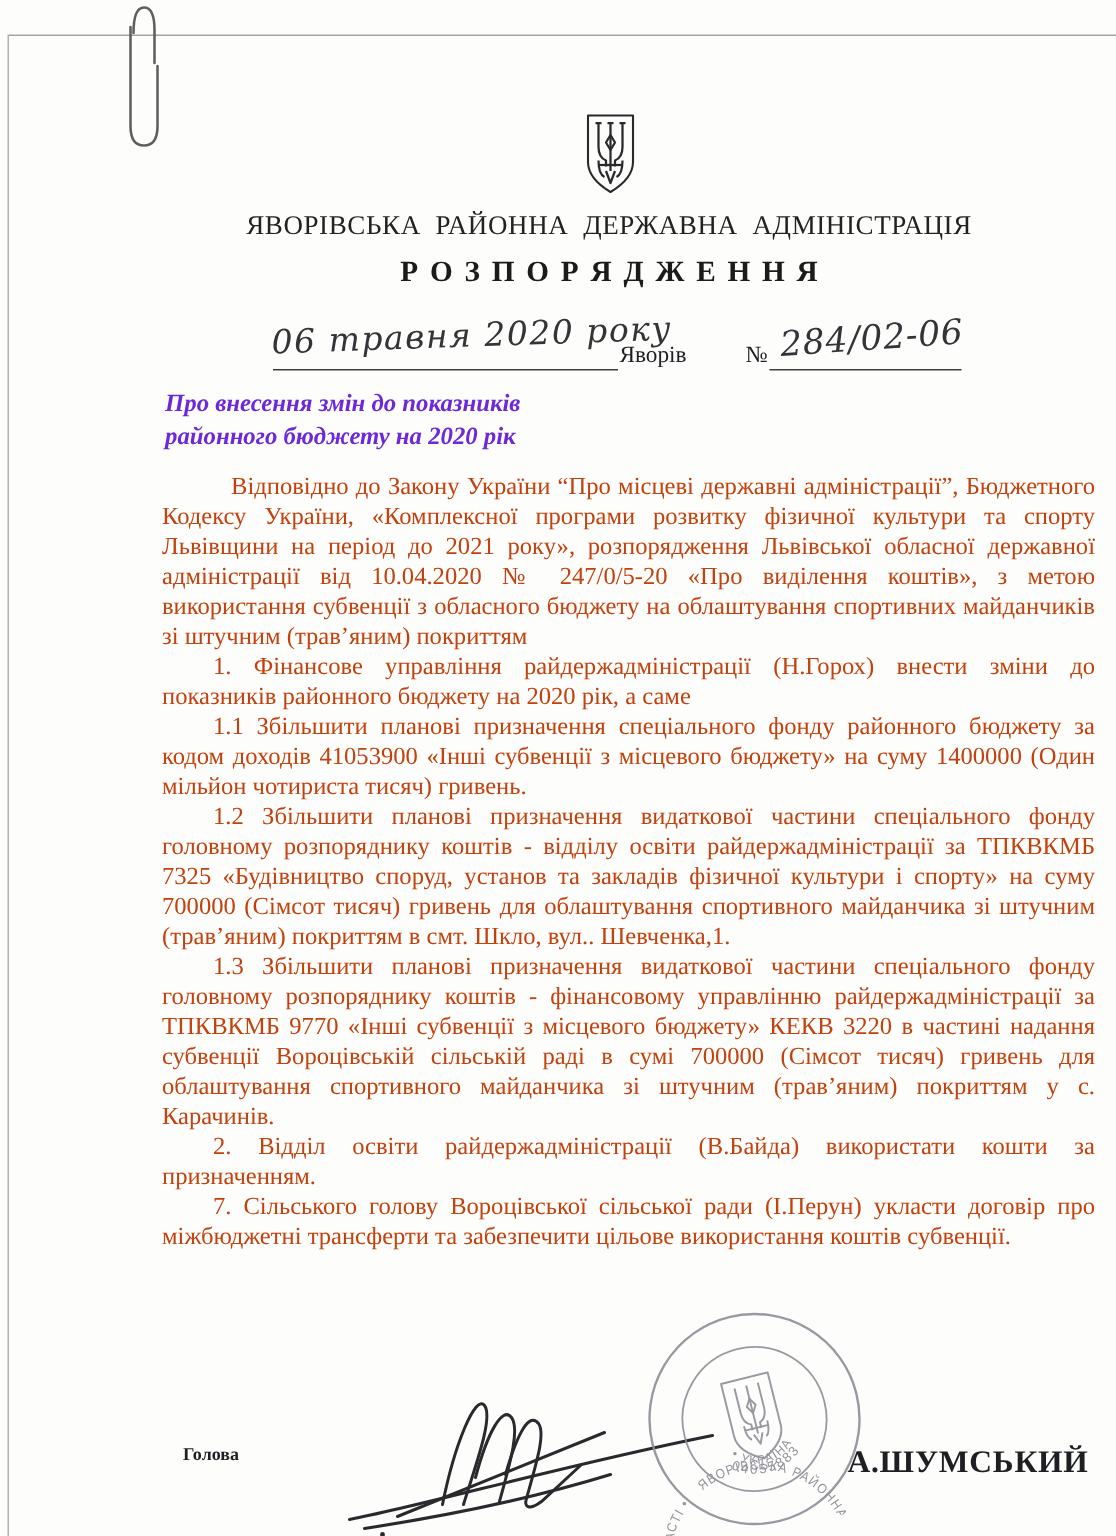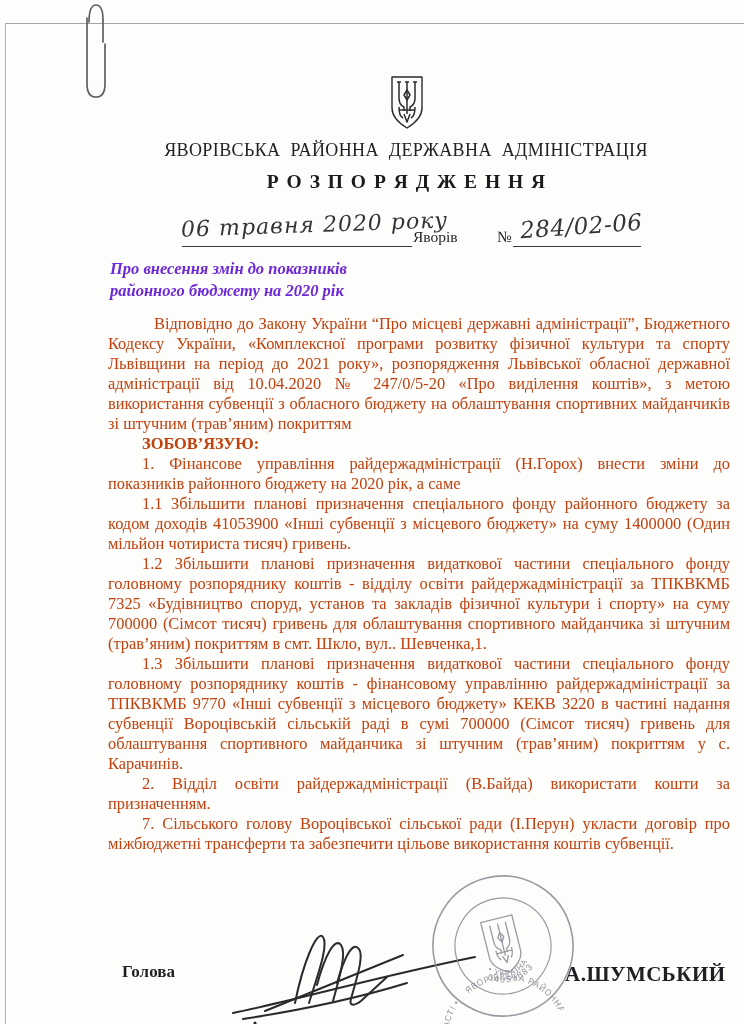--- a/index.html
+++ b/index.html
@@ -26,21 +26,21 @@
   .city{left:413px;top:228px;font-size:15.5px;}
   .num-sign{left:497px;top:228px;font-size:15.5px;}
   .subject{left:110px;top:258px;font-size:16.5px;font-weight:bold;font-style:italic;line-height:22px;color:#6d28d9;}
   .bodytext{
     left:108px;top:314px;width:622px;font-size:16.4px;line-height:20px;
     text-align:justify;color:#c2410c;
   }
   .bodytext p{margin:0;text-indent:34px;}
   .bodytext p.intro{text-indent:46px;}
   .bodytext p.obligate{font-weight:bold;}
-  .footer-title{left:122px;top:962px;font-size:17px;font-weight:bold;text-align:right;}
+  .footer-title{left:122px;top:962px;font-size:12px;font-weight:bold;text-align:right;}
   .footer-name{left:565px;top:962px;font-size:21px;font-weight:bold;letter-spacing:.5px;}
   .paperclip{left:78px;top:0px;}
   .emblem{left:384px;top:74px;}
   .signature{left:225px;top:915px;}
   .stamp{left:427px;top:870px;transform:rotate(-14deg);opacity:.88;}
   .stamp text{font-family:"Liberation Sans", sans-serif;}
 </style>
 </head>
 <body>
 
@@ -82,21 +82,20 @@
   <div class="abs hand hand-num">284/02-06</div>
   <div class="uline uline-num"></div>
 
   <div class="abs subject">
     <div>Про внесення змін до показників</div>
     <div>районного бюджету на 2020 рік</div>
   </div>
 
   <div class="abs bodytext">
     <p class="intro">Відповідно до Закону України “Про місцеві державні адміністрації”, Бюджетного Кодексу України, «Комплексної програми розвитку фізичної культури та спорту Львівщини на період до 2021 року», розпорядження Львівської обласної державної адміністрації від 10.04.2020 № 247/0/5-20 «Про виділення коштів», з метою використання субвенції з обласного бюджету на облаштування спортивних майданчиків зі штучним (трав’яним) покриттям</p>
-    <p class="obligate">ЗОБОВ’ЯЗУЮ:</p>
     <p>1. Фінансове управління райдержадміністрації (Н.Горох) внести зміни до показників районного бюджету на 2020 рік, а саме</p>
     <p>1.1 Збільшити планові призначення спеціального фонду районного бюджету за кодом доходів 41053900 «Інші субвенції з місцевого бюджету» на суму 1400000 (Один мільйон чотириста тисяч) гривень.</p>
     <p>1.2 Збільшити планові призначення видаткової частини спеціального фонду головному розпоряднику коштів - відділу освіти райдержадміністрації за ТПКВКМБ 7325 «Будівництво споруд, установ та закладів фізичної культури і спорту» на суму 700000 (Сімсот тисяч) гривень для облаштування спортивного майданчика зі штучним (трав’яним) покриттям в смт. Шкло, вул.. Шевченка,1.</p>
     <p>1.3 Збільшити планові призначення видаткової частини спеціального фонду головному розпоряднику коштів - фінансовому управлінню райдержадміністрації за ТПКВКМБ 9770 «Інші субвенції з місцевого бюджету» КЕКВ 3220 в частині надання субвенції Вороцівській сільській раді в сумі 700000 (Сімсот тисяч) гривень для облаштування спортивного майданчика зі штучним (трав’яним) покриттям у с. Карачинів.</p>
     <p>2. Відділ освіти райдержадміністрації (В.Байда) використати кошти за призначенням.</p>
     <p>7. Сільського голову Вороцівської сільської ради (І.Перун) укласти договір про міжбюджетні трансферти та забезпечити цільове використання коштів субвенції.</p>
   </div>
 
   <div class="abs footer-title">Голова</div>
   <div class="abs footer-name">А.ШУМСЬКИЙ</div>

